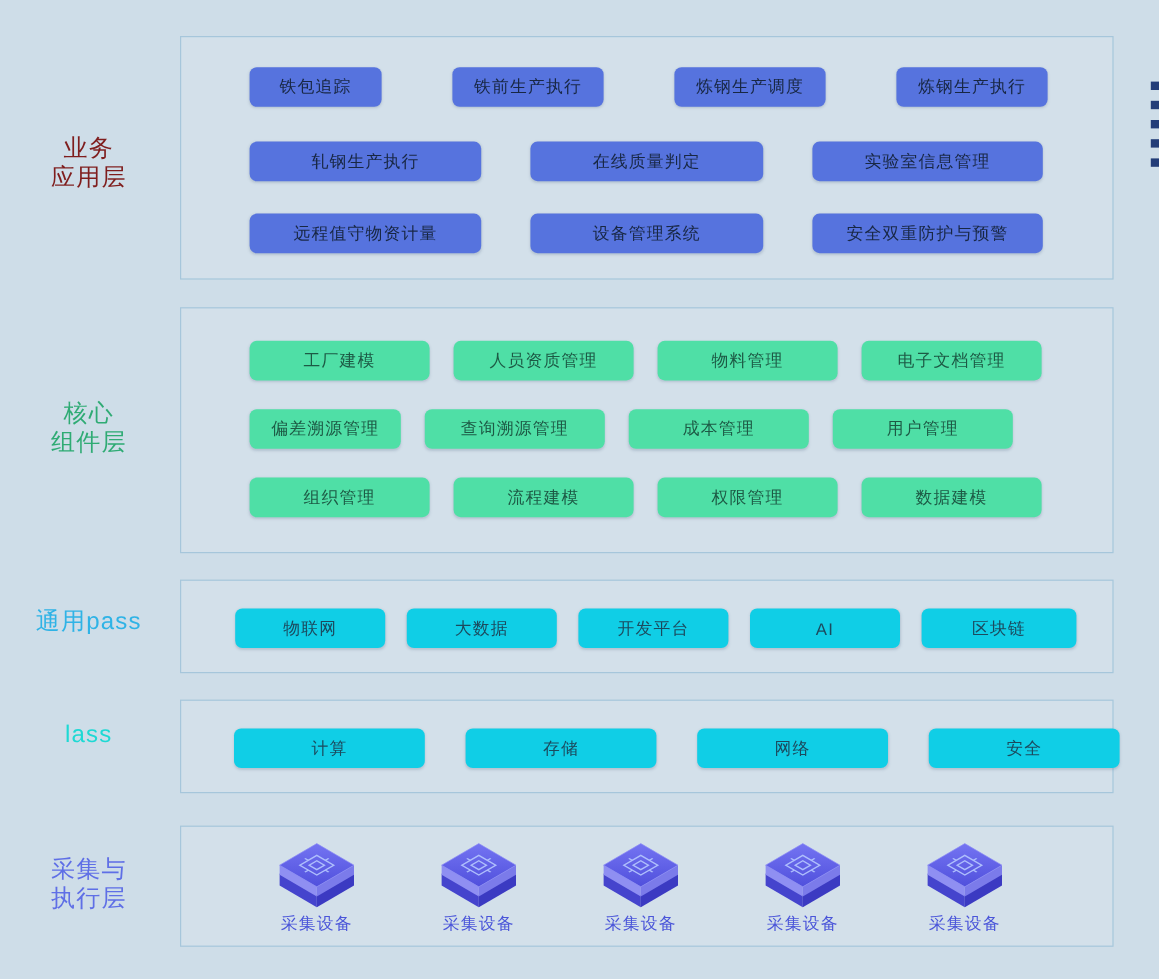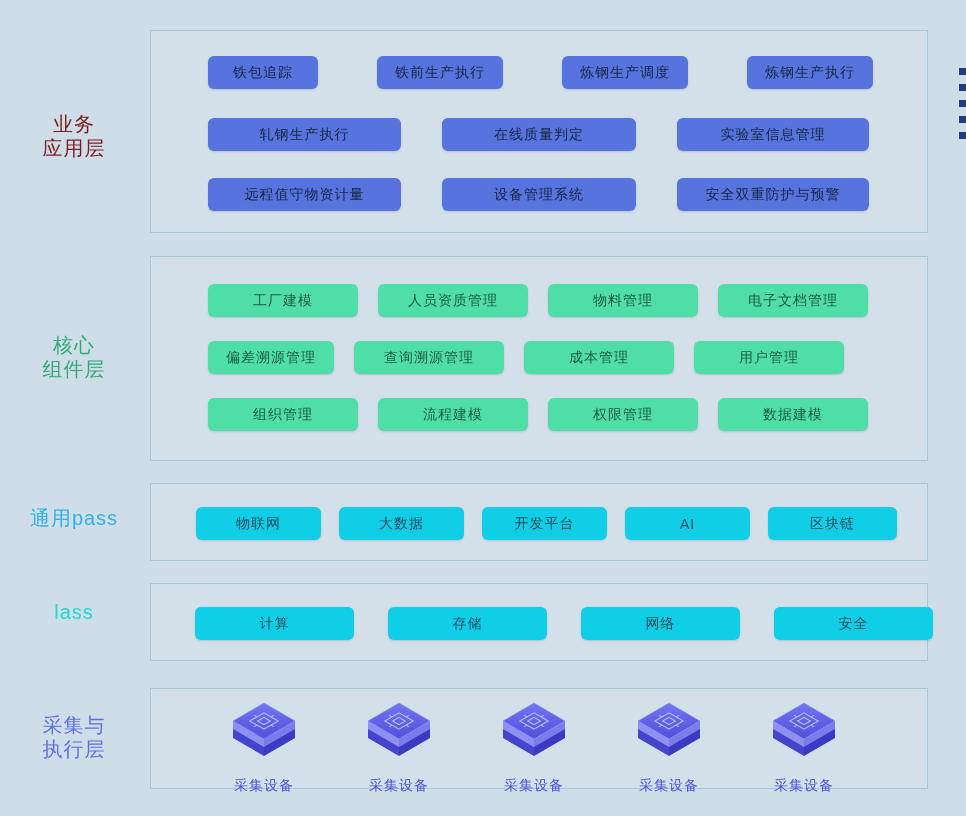--- a/index.html
+++ b/index.html
@@ -23,21 +23,21 @@
   .btn{
     display:flex;align-items:center;justify-content:center;
     height:33px;border-radius:6px;font-size:14px;letter-spacing:1px;
     flex:0 0 auto;box-sizing:border-box;cursor:default;
     box-shadow:0 1px 2px rgba(90,110,140,0.25);
   }
   .btn.blue{background:#5673DE;color:#182743;}
   .btn.green{background:#4FDFA6;color:#1d5a45;}
   .btn.cyan{background:#10CEE6;color:#1c4a5e;}
   .device-group{display:flex;flex-direction:column;align-items:center;width:90px;}
-  .device-label{font-size:14px;color:#4a55d9;margin-top:20px;letter-spacing:1px;}
+  .device-label{font-size:14px;color:#4a55d9;margin-top:4px;letter-spacing:1px;}
   .edge-dash{position:absolute;right:-2px;width:9px;height:7px;background:#233d78;}
 </style>
 </head>
 <body>
 
 <div class="stage">
 
   <div class="edge-dash" style="top:68px"></div>
   <div class="edge-dash" style="top:84px"></div>
   <div class="edge-dash" style="top:100px"></div>

